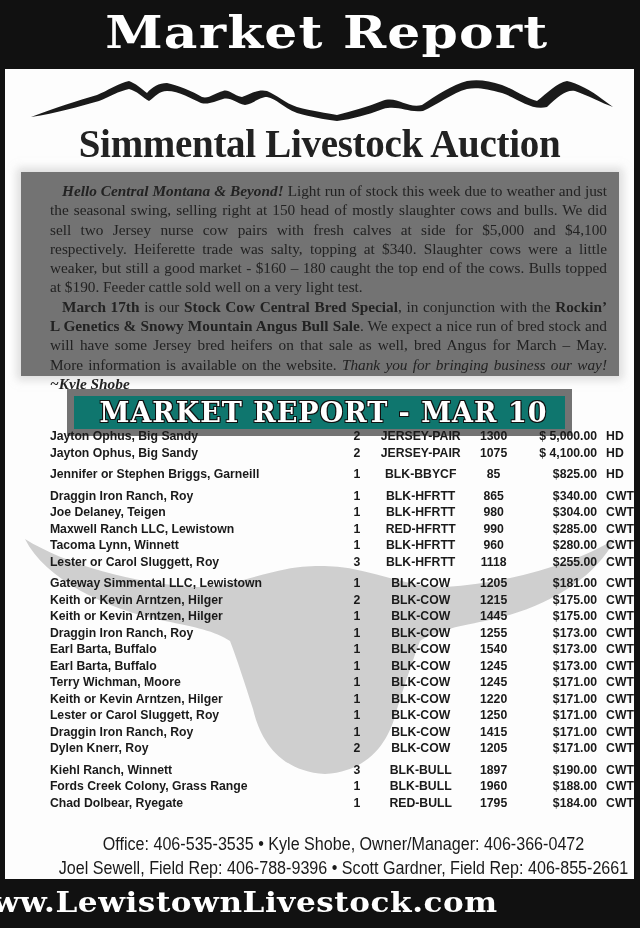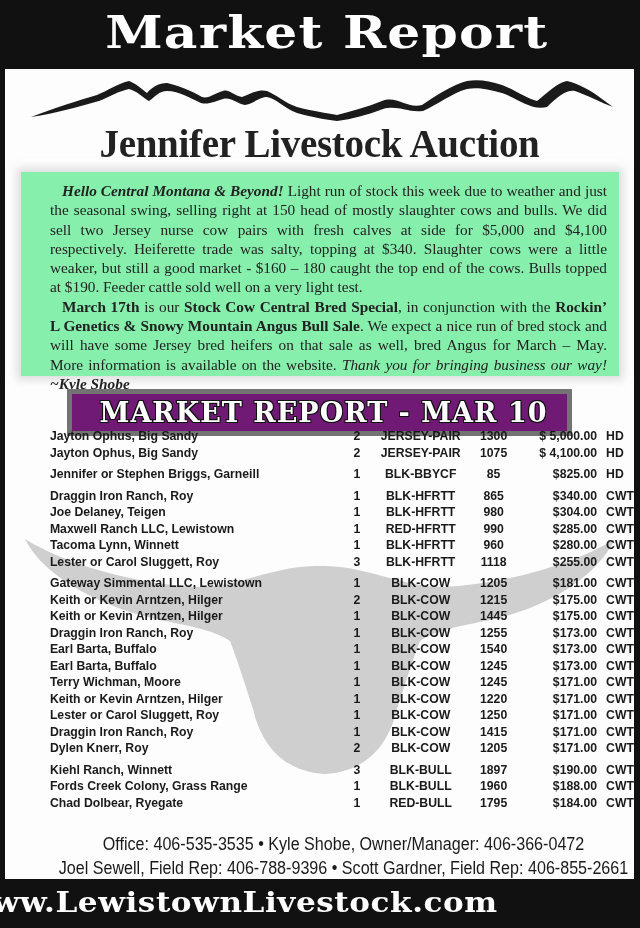--- a/index.html
+++ b/index.html
@@ -22,34 +22,34 @@
   }
   .logo { position: absolute; left: 0; top: 0; width: 629px; height: 100px; }
   .logo svg { position: absolute; left: 22px; top: 8px; }
   .logo .name {
     position: absolute; left: 0; width: 629px; top: 52px; text-align: center;
     font-family: "Liberation Serif", serif; font-weight: bold; font-size: 39px; color: #222;
     letter-spacing: -0.3px;
   }
   .intro {
     position: absolute; left: 16px; top: 103px; width: 598px; height: 204px;
-    background: #86efac; box-shadow: 0 0 8px 4px rgba(200,200,200,0.6);
+    background: #737373; box-shadow: 0 0 8px 4px rgba(200,200,200,0.6);
     box-sizing: border-box; padding: 9px 12px 0 29px;
     font-family: "Liberation Serif", serif; font-size: 15.3px; line-height: 19.3px; color: #222;
     text-align: justify;
   }
   .intro p { margin: 0; text-indent: 12px; }
   .intro p.first { text-indent: 12px; }
   .intro .b { font-weight: bold; }
   .intro .bi { font-weight: bold; font-style: italic; }
   .intro .i { font-style: italic; }
 
   .report-header {
     position: absolute; left: 62px; top: 320px; width: 505px; height: 47px;
-    background: #701a75; border: 5px solid #737373; box-sizing: border-box;
+    background: #0f766e; border: 7px solid #737373; box-sizing: border-box;
     display: flex; align-items: center; justify-content: center; padding-left: 8px;
   }
   .report-header span {
     font-family: "DejaVu Serif", serif; font-weight: bold; font-size: 27px; color: #fff;
     letter-spacing: 1px;
     -webkit-text-stroke: 1.3px #111; paint-order: stroke fill;
     text-shadow: 1px 1px 0 #111, -1px -1px 0 #111, 1px -1px 0 #111, -1px 1px 0 #111;
   }
 
   .longhorn { position: absolute; left: 20px; top: 440px; }
@@ -88,21 +88,21 @@
 
 <div class="top-banner">
   <span class="title">Market Report</span>
 </div>
 
 <div class="panel">
   <div class="logo">
     <svg width="590" height="48" viewBox="0 0 590 48">
       <path d="M4,40 C30,30 50,24 70,18 C80,14 92,6 102,4 C108,6 115,12 120,16 C125,10 132,6 140,6 C150,8 165,14 175,20 C182,22 188,16 196,14 C202,12 205,18 215,20 C225,16 232,12 240,14 C250,18 258,26 270,30 C285,34 300,36 310,38 C325,34 340,30 355,24 C370,18 380,32 395,28 C410,18 425,8 440,4 C452,2 462,4 475,8 C490,14 500,22 510,24 C520,16 530,6 540,4 C550,6 565,14 575,22 L586,30 C575,26 560,18 548,14 C540,12 530,20 520,30 C505,34 492,22 475,16 C460,12 450,10 440,12 C425,16 410,28 396,34 C380,36 372,28 356,32 C340,38 325,42 310,44 C295,42 285,40 270,36 C255,30 250,22 240,20 C232,20 228,26 218,28 C208,26 204,20 196,22 C188,24 182,28 174,26 C165,22 152,14 140,14 C132,14 128,20 122,24 C115,20 110,14 102,12 C92,14 82,20 72,24 C50,30 30,36 4,40 Z" fill="#1a1a1a"></path>
     </svg>
-    <div class="name">Jennifer Livestock Auction</div>
+    <div class="name">Simmental Livestock Auction</div>
   </div>
 
   <div class="intro">
     <p class="first"><span class="bi">Hello Central Montana &amp; Beyond!</span><span> Light run of stock this week due to weather and just the seasonal swing, selling right at 150 head of mostly slaughter cows and bulls. We did sell two Jersey nurse cow pairs with fresh calves at side for $5,000 and $4,100 respectively. Heiferette trade was salty, topping at $340. Slaughter cows were a little weaker, but still a good market - $160 – 180 caught the top end of the cows. Bulls topped at $190. Feeder cattle sold well on a very light test.</span></p>
     <p><span class="b">March 17th</span><span> is our </span><span class="b">Stock Cow Central Bred Special</span><span>, in conjunction with the </span><span class="b">Rockin’ L Genetics &amp; Snowy Mountain Angus Bull Sale</span><span>. We expect a nice run of bred stock and will have some Jersey bred heifers on that sale as well, bred Angus for March – May. More information is available on the website. </span><span class="i">Thank you for bringing business our way!</span><span class="bi"> ~Kyle Shobe</span></p>
   </div>
 
   <div class="report-header">
     <span>MARKET REPORT - MAR 10</span>
   </div>

